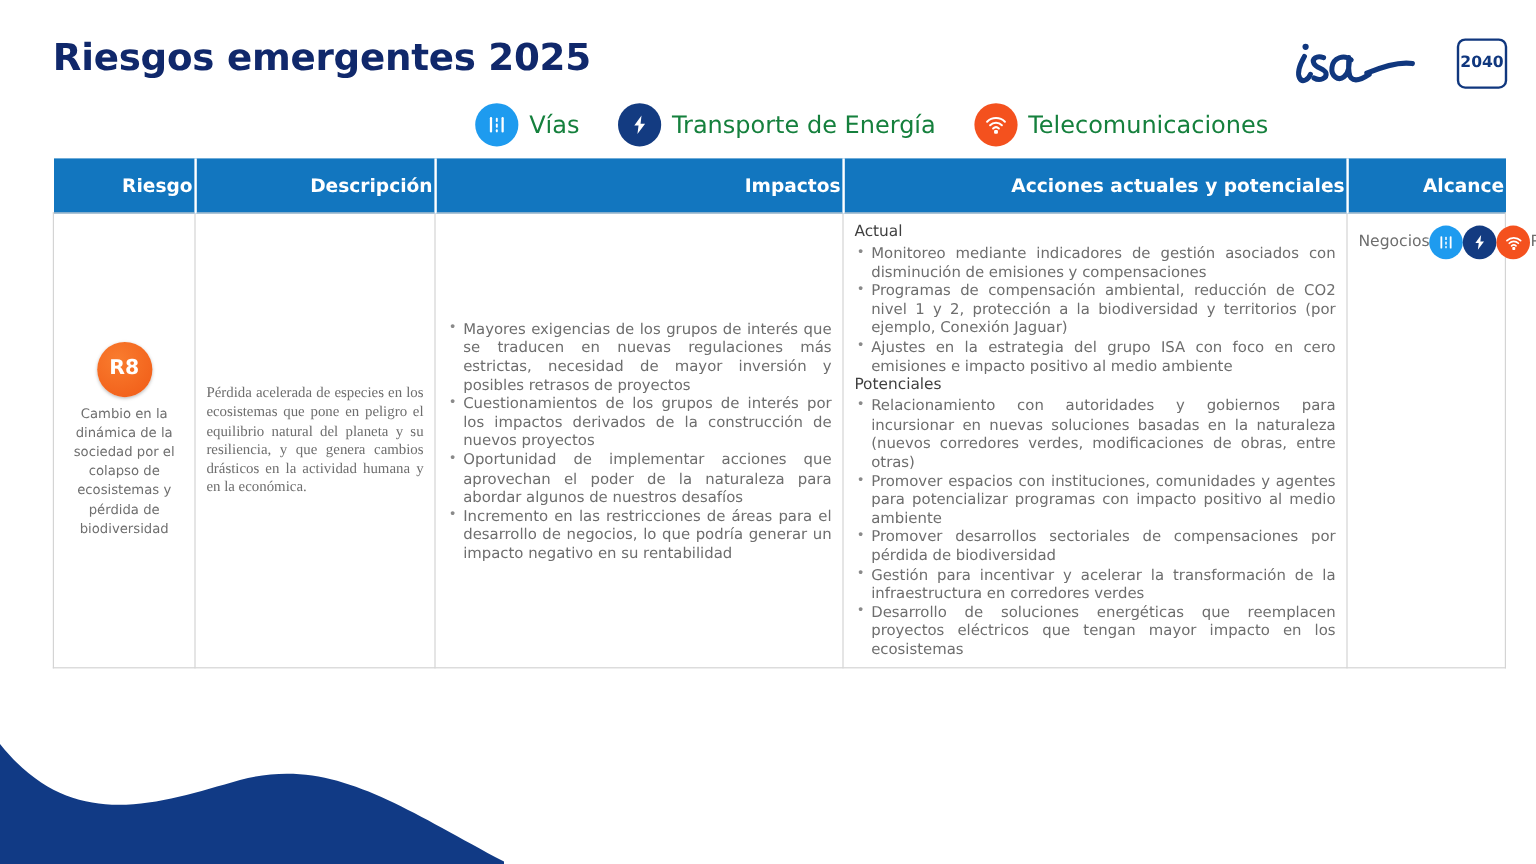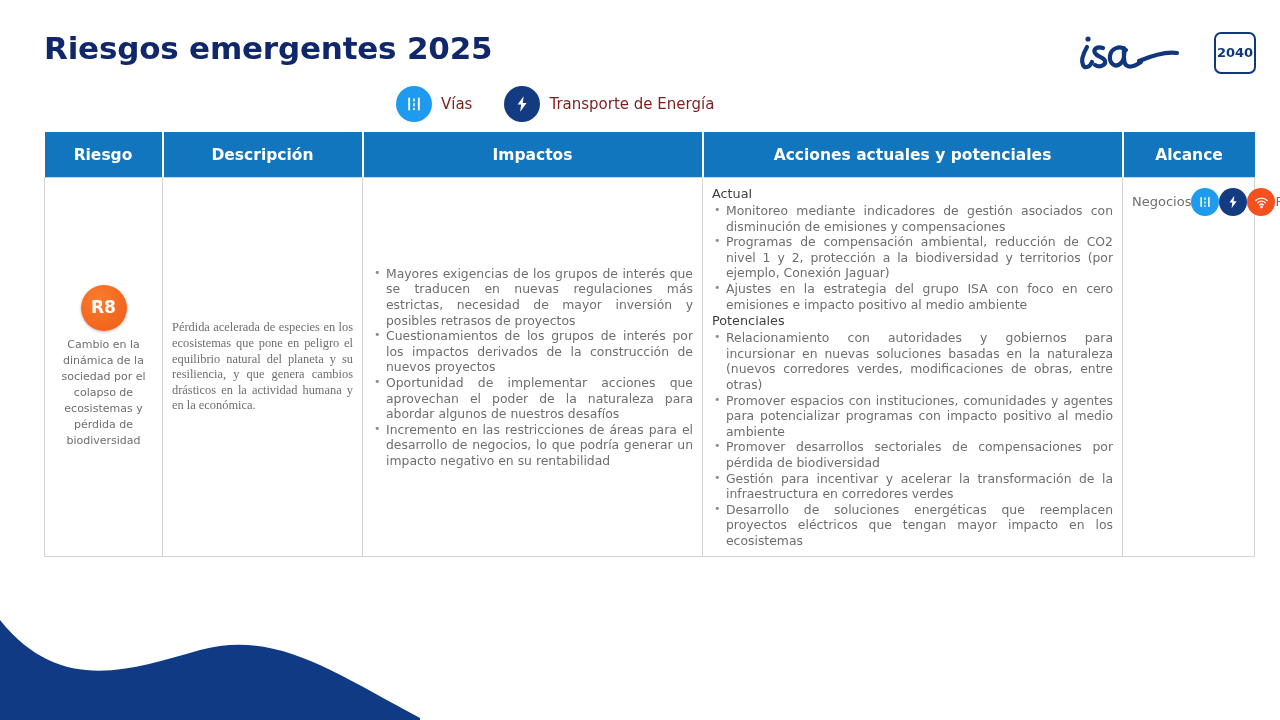--- a/index.html
+++ b/index.html
@@ -27,21 +27,21 @@
     color:#10377E;font-weight:bold;font-size:13px;line-height:14px;
   }
 
   
   .legend{
     position:absolute;left:396px;top:86px;
     display:flex;align-items:center;
   }
   .legend-item{display:flex;align-items:center;}
   .legend-label{
-    font-size:15px;color:#7f1d1d;margin-left:9px;margin-right:32px;
+    font-size:20px;color:#15803d;margin-left:9px;margin-right:32px;
     font-family:"DejaVu Sans","Liberation Sans",sans-serif;
   }
 
   
   .biz-icon{
     border-radius:50%;display:flex;align-items:center;justify-content:center;
     flex:none;
   }
   .ic-vias{background:#1E9BEF;}
   .ic-energia{background:#133B81;}
@@ -50,21 +50,21 @@
   .sz-28{width:28px;height:28px;}
 
   
   .tbl{
     position:absolute;left:44px;top:132px;width:1210px;
     border-collapse:collapse;table-layout:fixed;
   }
   .tbl th{
     background:#1276BF;color:#ffffff;
     font-size:15.5px;font-weight:bold;
-    height:43px;vertical-align:middle;text-align:center;
+    height:43px;vertical-align:middle;text-align:right;
     border-right:2px solid #ffffff;
     font-family:"DejaVu Sans","Liberation Sans",sans-serif;
   }
   .tbl th:last-child{border-right:none;}
   .tbl td{
     border:1px solid #D4D4D4;
     vertical-align:top;
     padding:8px 9px;
     color:#6E6E6E;
     font-size:12.4px;
@@ -160,20 +160,33 @@
 
   <div class="legend-item">
     <div class="biz-icon ic-energia sz-36">
       <svg width="20" height="20" viewBox="0 0 20 20">
         <path d="M11.6 2.3 L5.6 10.6 H9.1 L8.2 17.7 L14.6 9.1 H10.8 Z" fill="#fff"></path>
       </svg>
     </div>
     <span class="legend-label">Transporte de Energía</span>
   </div>
 
+  <div class="legend-item">
+    <div class="biz-icon ic-telco sz-36">
+      <svg width="22" height="22" viewBox="0 0 22 22">
+        <g fill="none" stroke="#fff" stroke-width="1.7" stroke-linecap="round">
+          <path d="M3.6 8.4 C7.6 4.4,14.4 4.4,18.4 8.4"></path>
+          <path d="M6.1 11.3 C8.8 8.6,13.2 8.6,15.9 11.3"></path>
+          <path d="M8.6 14.1 C10 12.8,12 12.8,13.4 14.1"></path>
+        </g>
+        <rect x="9.4" y="15.3" width="3.2" height="3.2" rx=".9" fill="#fff"></rect>
+      </svg>
+    </div>
+    <span class="legend-label">Telecomunicaciones</span>
+  </div>
 </div>
 
 <table class="tbl">
   <colgroup>
     <col class="col-riesgo">
       <col class="col-desc">
       <col class="col-imp">
       <col class="col-acc">
       <col class="col-alc">
   </colgroup>

